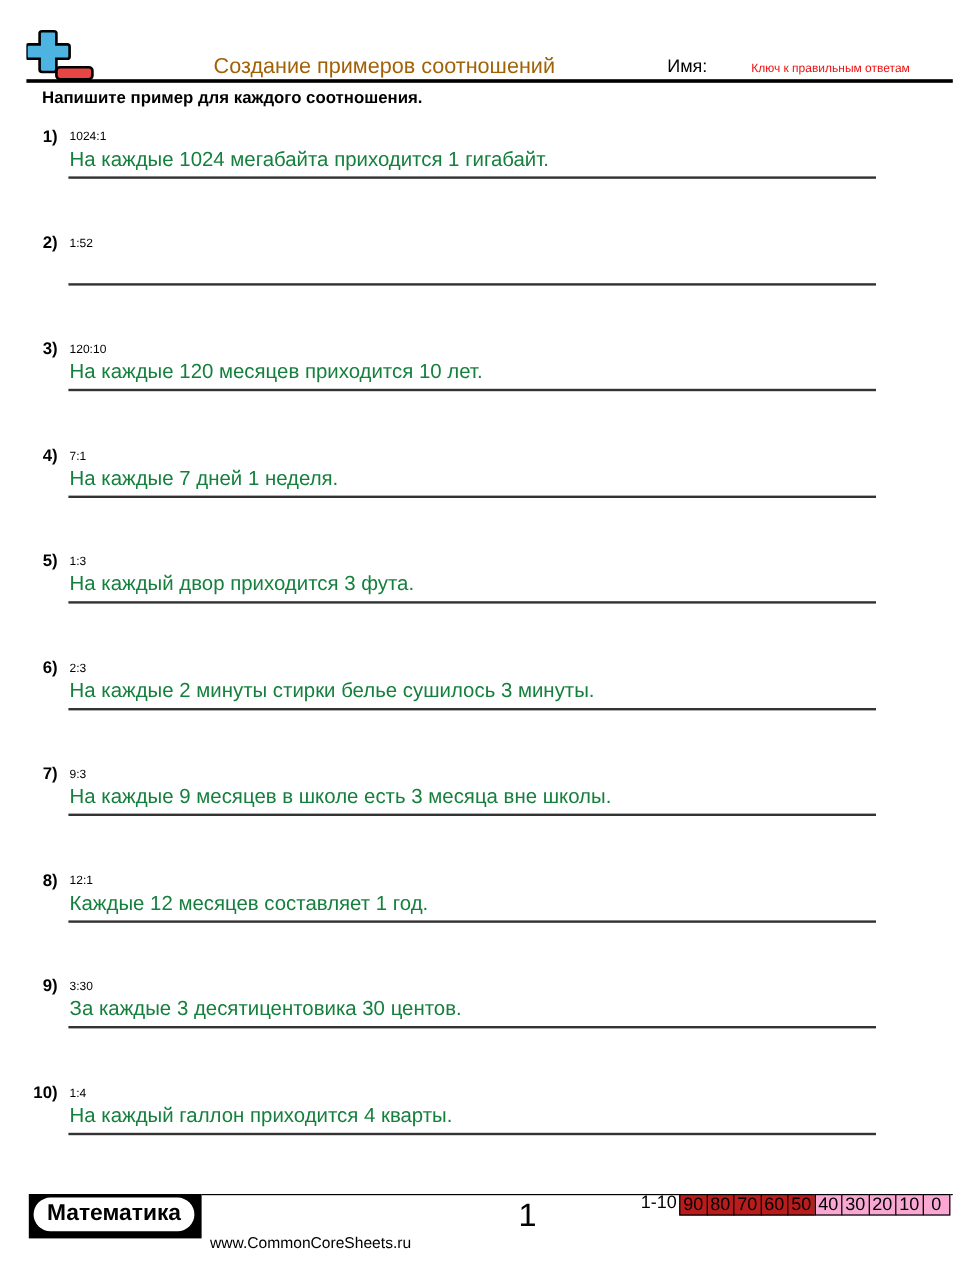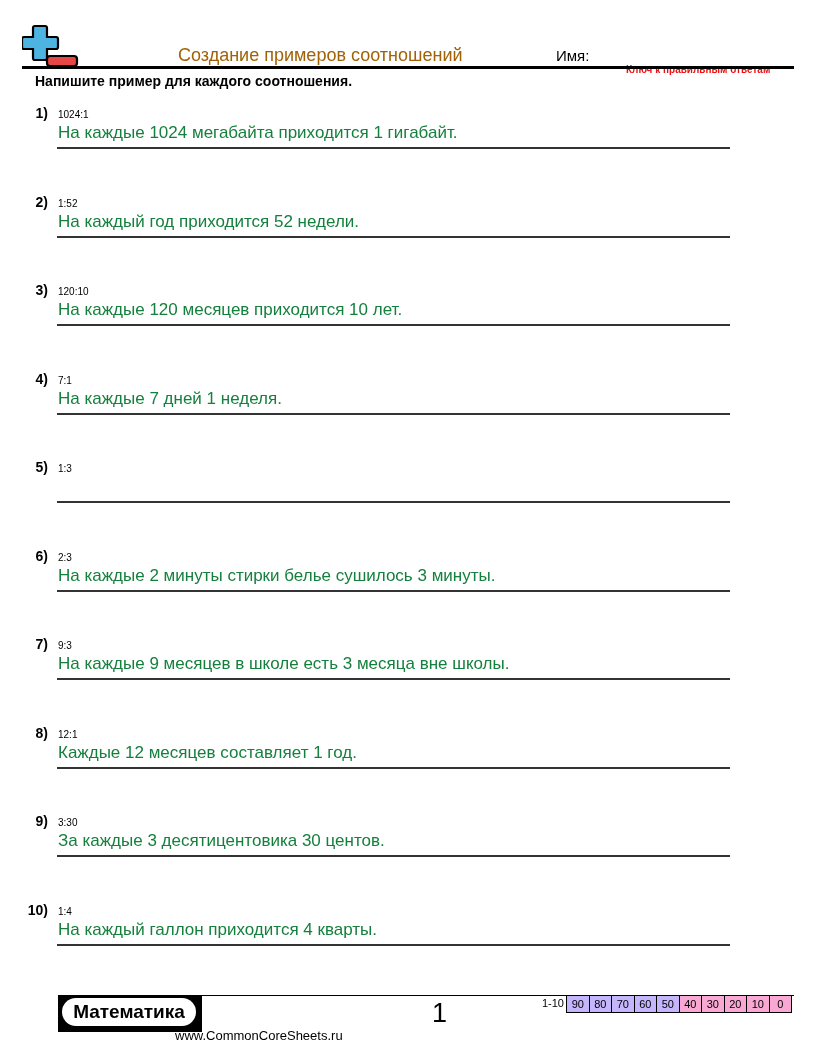--- a/index.html
+++ b/index.html
@@ -2,39 +2,39 @@
 <html><head>
 <meta charset="utf-8">
 <style>
   html, body { margin: 0; padding: 0; background: #ffffff; }
   body { width: 816px; height: 1056px; position: relative; overflow: hidden; font-family: "Liberation Sans", sans-serif; color: #000; }
 
   .logo { position: absolute; left: 22px; top: 24px; width: 58px; height: 44px; }
 
   .title { position: absolute; left: 178px; top: 45px; font-size: 18px; color: #a16207; }
   .name-label { position: absolute; left: 556px; top: 47px; font-size: 15px; }
-  .answer-key { position: absolute; left: 626px; top: 64px; font-size: 10px; font-weight: bold; color: #ee1111; }
+  .answer-key { position: absolute; left: 626px; top: 52px; font-size: 10px; font-weight: normal; color: #ee1111; }
   .header-rule { position: absolute; left: 22px; top: 66px; width: 772px; height: 3px; background: #000; }
   .instructions { position: absolute; left: 23px; top: 73px; font-size: 14px; font-weight: bold; padding-left: 12px; }
 
   .problem { position: absolute; left: 0; width: 816px; height: 60px; }
   .num { position: absolute; right: 768px; top: 0; font-size: 14px; font-weight: bold; text-align: right; white-space: nowrap; }
   .ratio { position: absolute; left: 58px; top: 4px; font-size: 10px; }
   .answer { position: absolute; left: 58px; top: 18px; font-size: 17px; color: #15803d; white-space: nowrap; }
   .answer-line { position: absolute; left: 57px; top: 42px; width: 673px; height: 2px; background: #333; }
 
   .footer-rule { position: absolute; left: 168px; top: 995px; width: 626px; height: 1px; background: #000; }
-  .footer-badge { position: absolute; left: 24px; top: 995px; width: 144px; height: 37px; background: #000; margin-left: 34px; }
+  .footer-badge { position: absolute; left: 24px; top: 995px; width: 144px; height: 37px; background: #000; }
   .footer-badge-pill { position: absolute; left: 4px; top: 3px; width: 134px; height: 28px; background: #fff; border-radius: 14px; display: flex; align-items: center; justify-content: center; font-size: 19px; font-weight: bold; }
   .footer-url { position: absolute; left: 175px; top: 1028px; font-size: 13px; }
   .page-num { position: absolute; left: 432px; top: 998px; font-size: 27px; }
 
-  .score-table { position: absolute; left: 530px; top: 995px; display: flex; font-size: 11px; }
+  .score-table { position: absolute; left: 530px; top: 995px; display: flex; font-size: 15px; }
   .score-label { width: 34px; text-align: right; padding-right: 3px; height: 16px; line-height: 16px; }
-  .score-cell { width: 21.5px; height: 16px; line-height: 16px; border: 1px solid #000; margin-left: -1px; text-align: center; background: #c4b5fd; }
+  .score-cell { width: 21.5px; height: 16px; line-height: 16px; border: 1px solid #000; margin-left: -1px; text-align: center; background: #b91c1c; }
   .score-cell.low { background: #f9a8d4; }
 </style>
 </head>
 <body>
 
 <svg class="logo" viewBox="0 0 58 44">
   <path d="M13 2 h10 a2 2 0 0 1 2 2 v9 h9 a2 2 0 0 1 2 2 v8 a2 2 0 0 1 -2 2 h-9 v9 a2 2 0 0 1 -2 2 h-10 a2 2 0 0 1 -2 -2 v-9 h-9 a2 2 0 0 1 -2 -2 v-8 a2 2 0 0 1 2 -2 h9 v-9 a2 2 0 0 1 2 -2 z" fill="#4db3e0" stroke="#000" stroke-width="2.2"></path>
   <rect x="25" y="32" width="30" height="10" rx="3" fill="#e84545" stroke="#000" stroke-width="2.2"></rect>
 </svg>
 
@@ -47,38 +47,38 @@
 <div id="problems">
   <div class="problem" style="top:105px">
     <span class="num">1)</span>
     <span class="ratio">1024:1</span>
     <span class="answer">На каждые 1024 мегабайта приходится 1 гигабайт.</span>
     <div class="answer-line"></div>
   </div>
   <div class="problem" style="top:193.5px">
     <span class="num">2)</span>
     <span class="ratio">1:52</span>
-    <span class="answer">На каждый год приходится 52 недели.</span>
     <div class="answer-line"></div>
   </div>
   <div class="problem" style="top:282px">
     <span class="num">3)</span>
     <span class="ratio">120:10</span>
     <span class="answer">На каждые 120 месяцев приходится 10 лет.</span>
     <div class="answer-line"></div>
   </div>
   <div class="problem" style="top:370.5px">
     <span class="num">4)</span>
     <span class="ratio">7:1</span>
     <span class="answer">На каждые 7 дней 1 неделя.</span>
     <div class="answer-line"></div>
   </div>
   <div class="problem" style="top:459px">
     <span class="num">5)</span>
     <span class="ratio">1:3</span>
+    <span class="answer">На каждый двор приходится 3 фута.</span>
     <div class="answer-line"></div>
   </div>
   <div class="problem" style="top:547.5px">
     <span class="num">6)</span>
     <span class="ratio">2:3</span>
     <span class="answer">На каждые 2 минуты стирки белье сушилось 3 минуты.</span>
     <div class="answer-line"></div>
   </div>
   <div class="problem" style="top:636px">
     <span class="num">7)</span>

